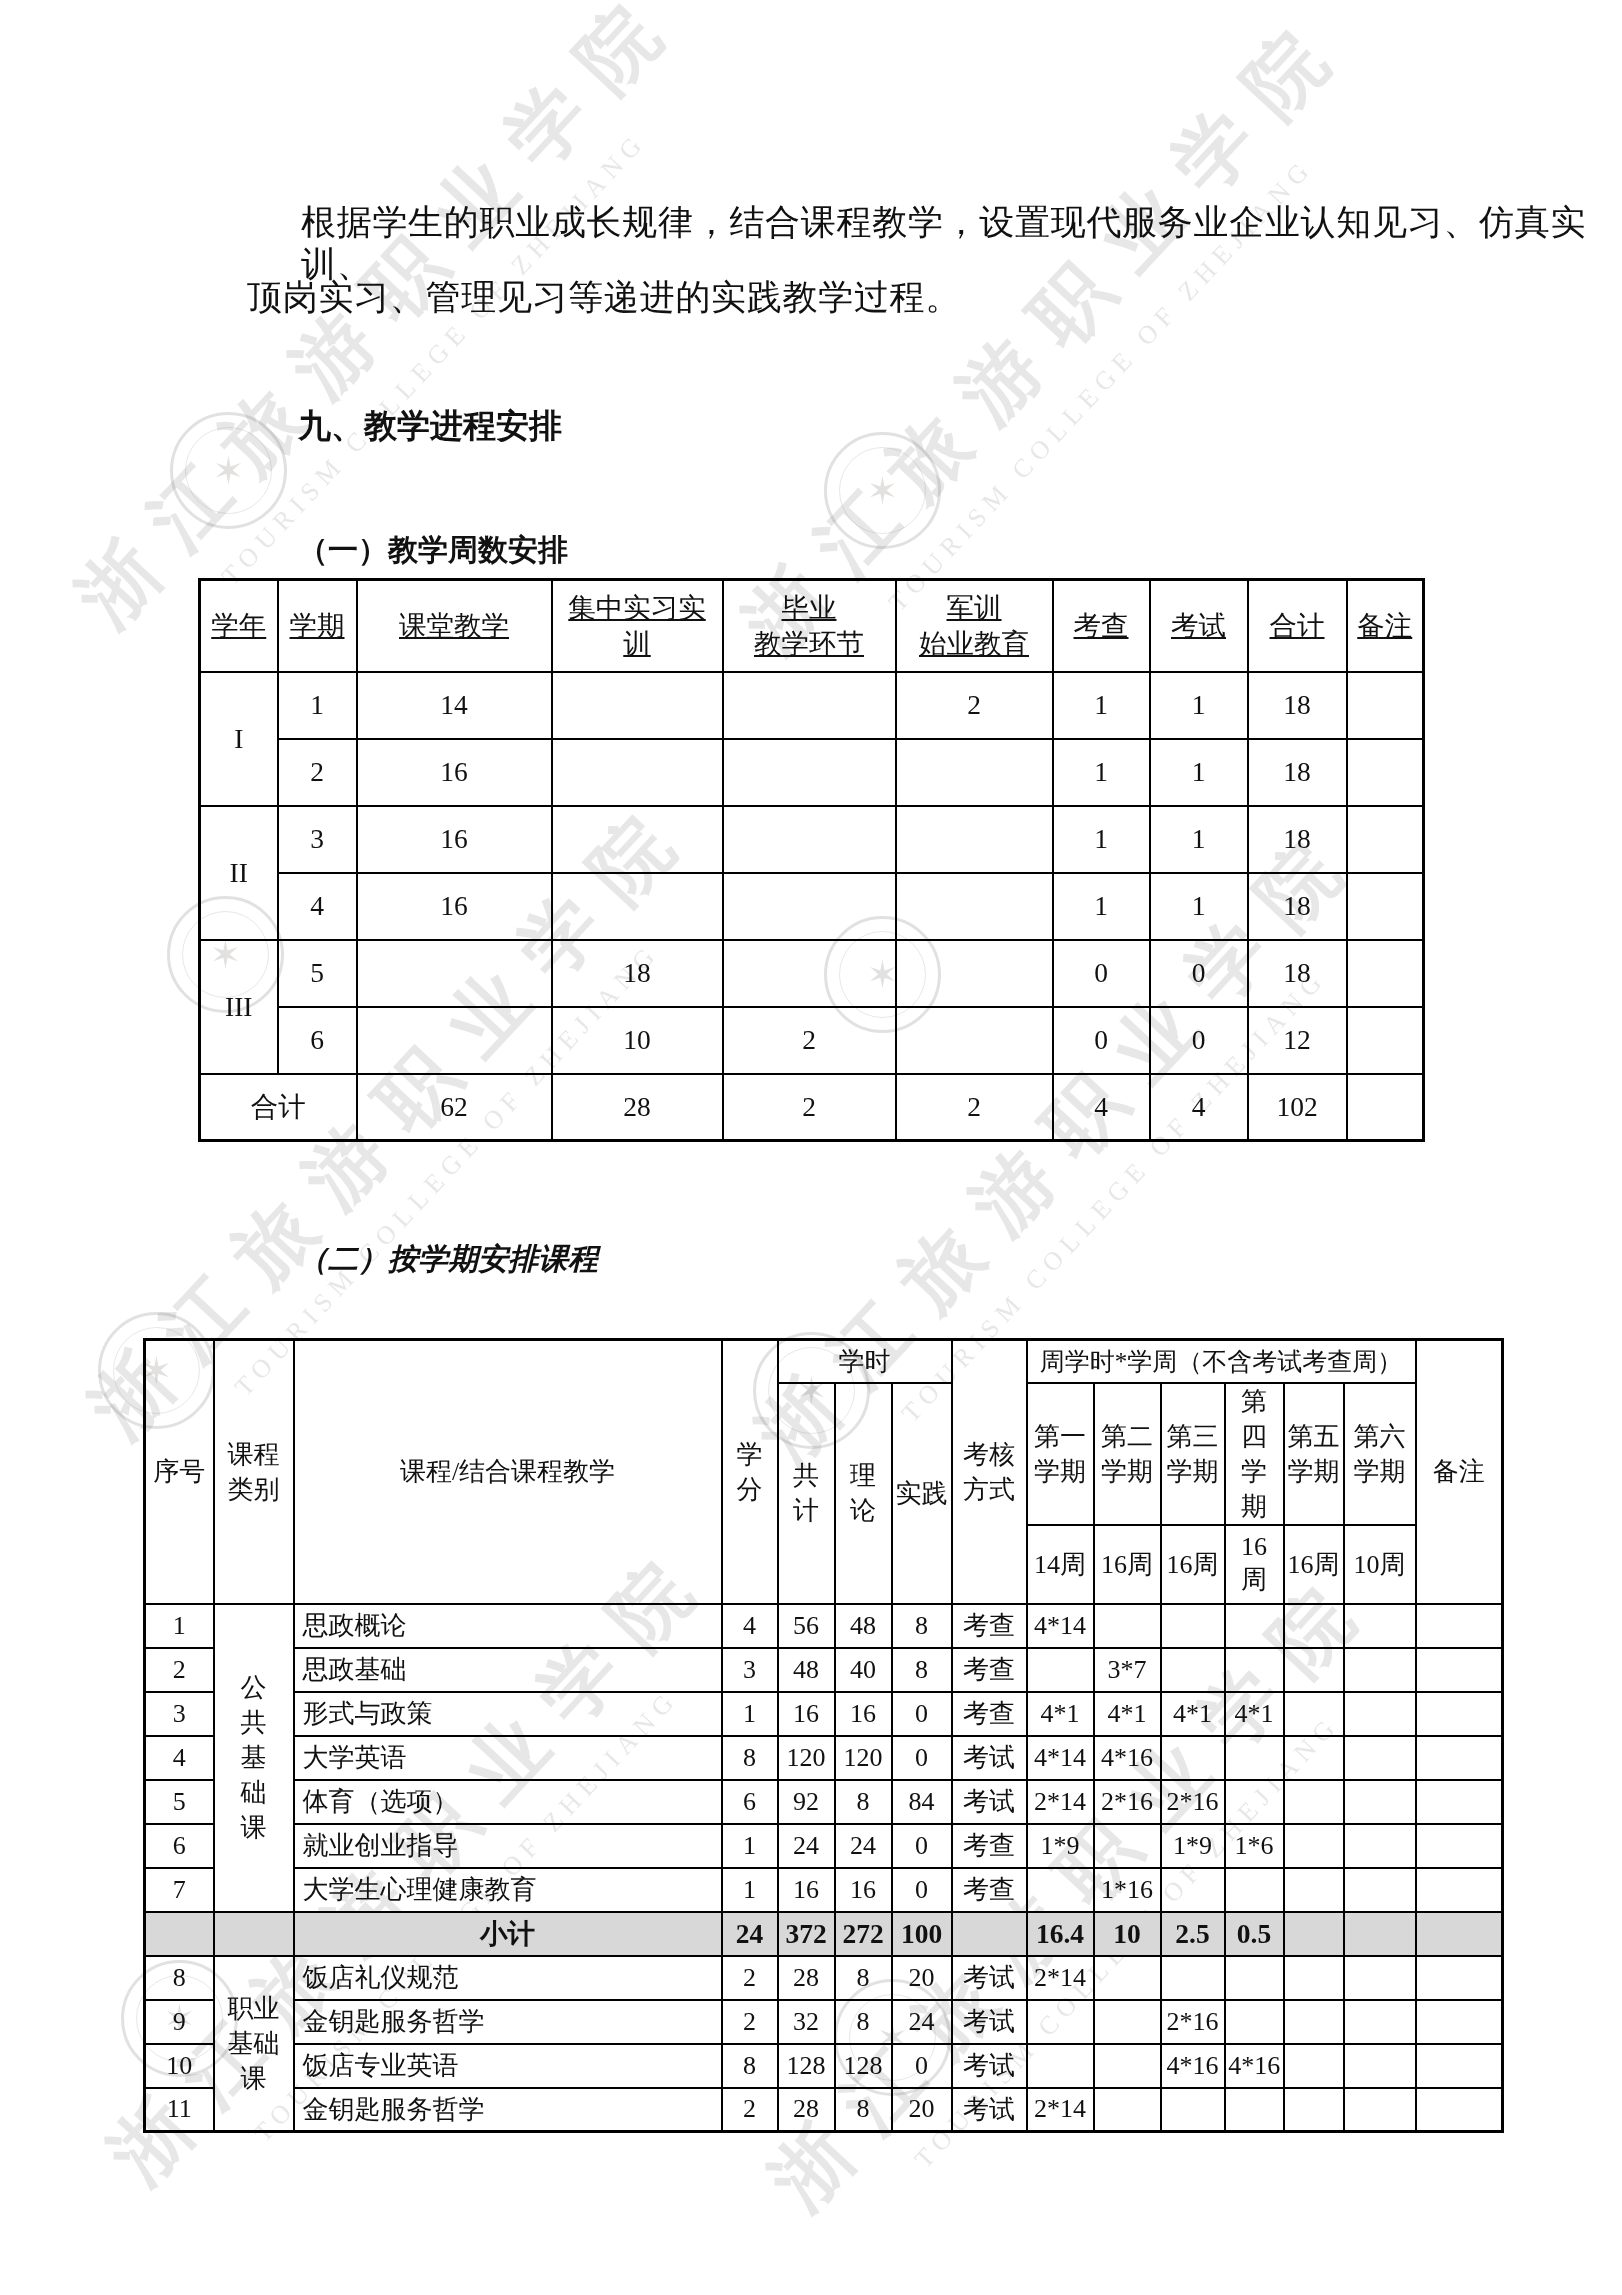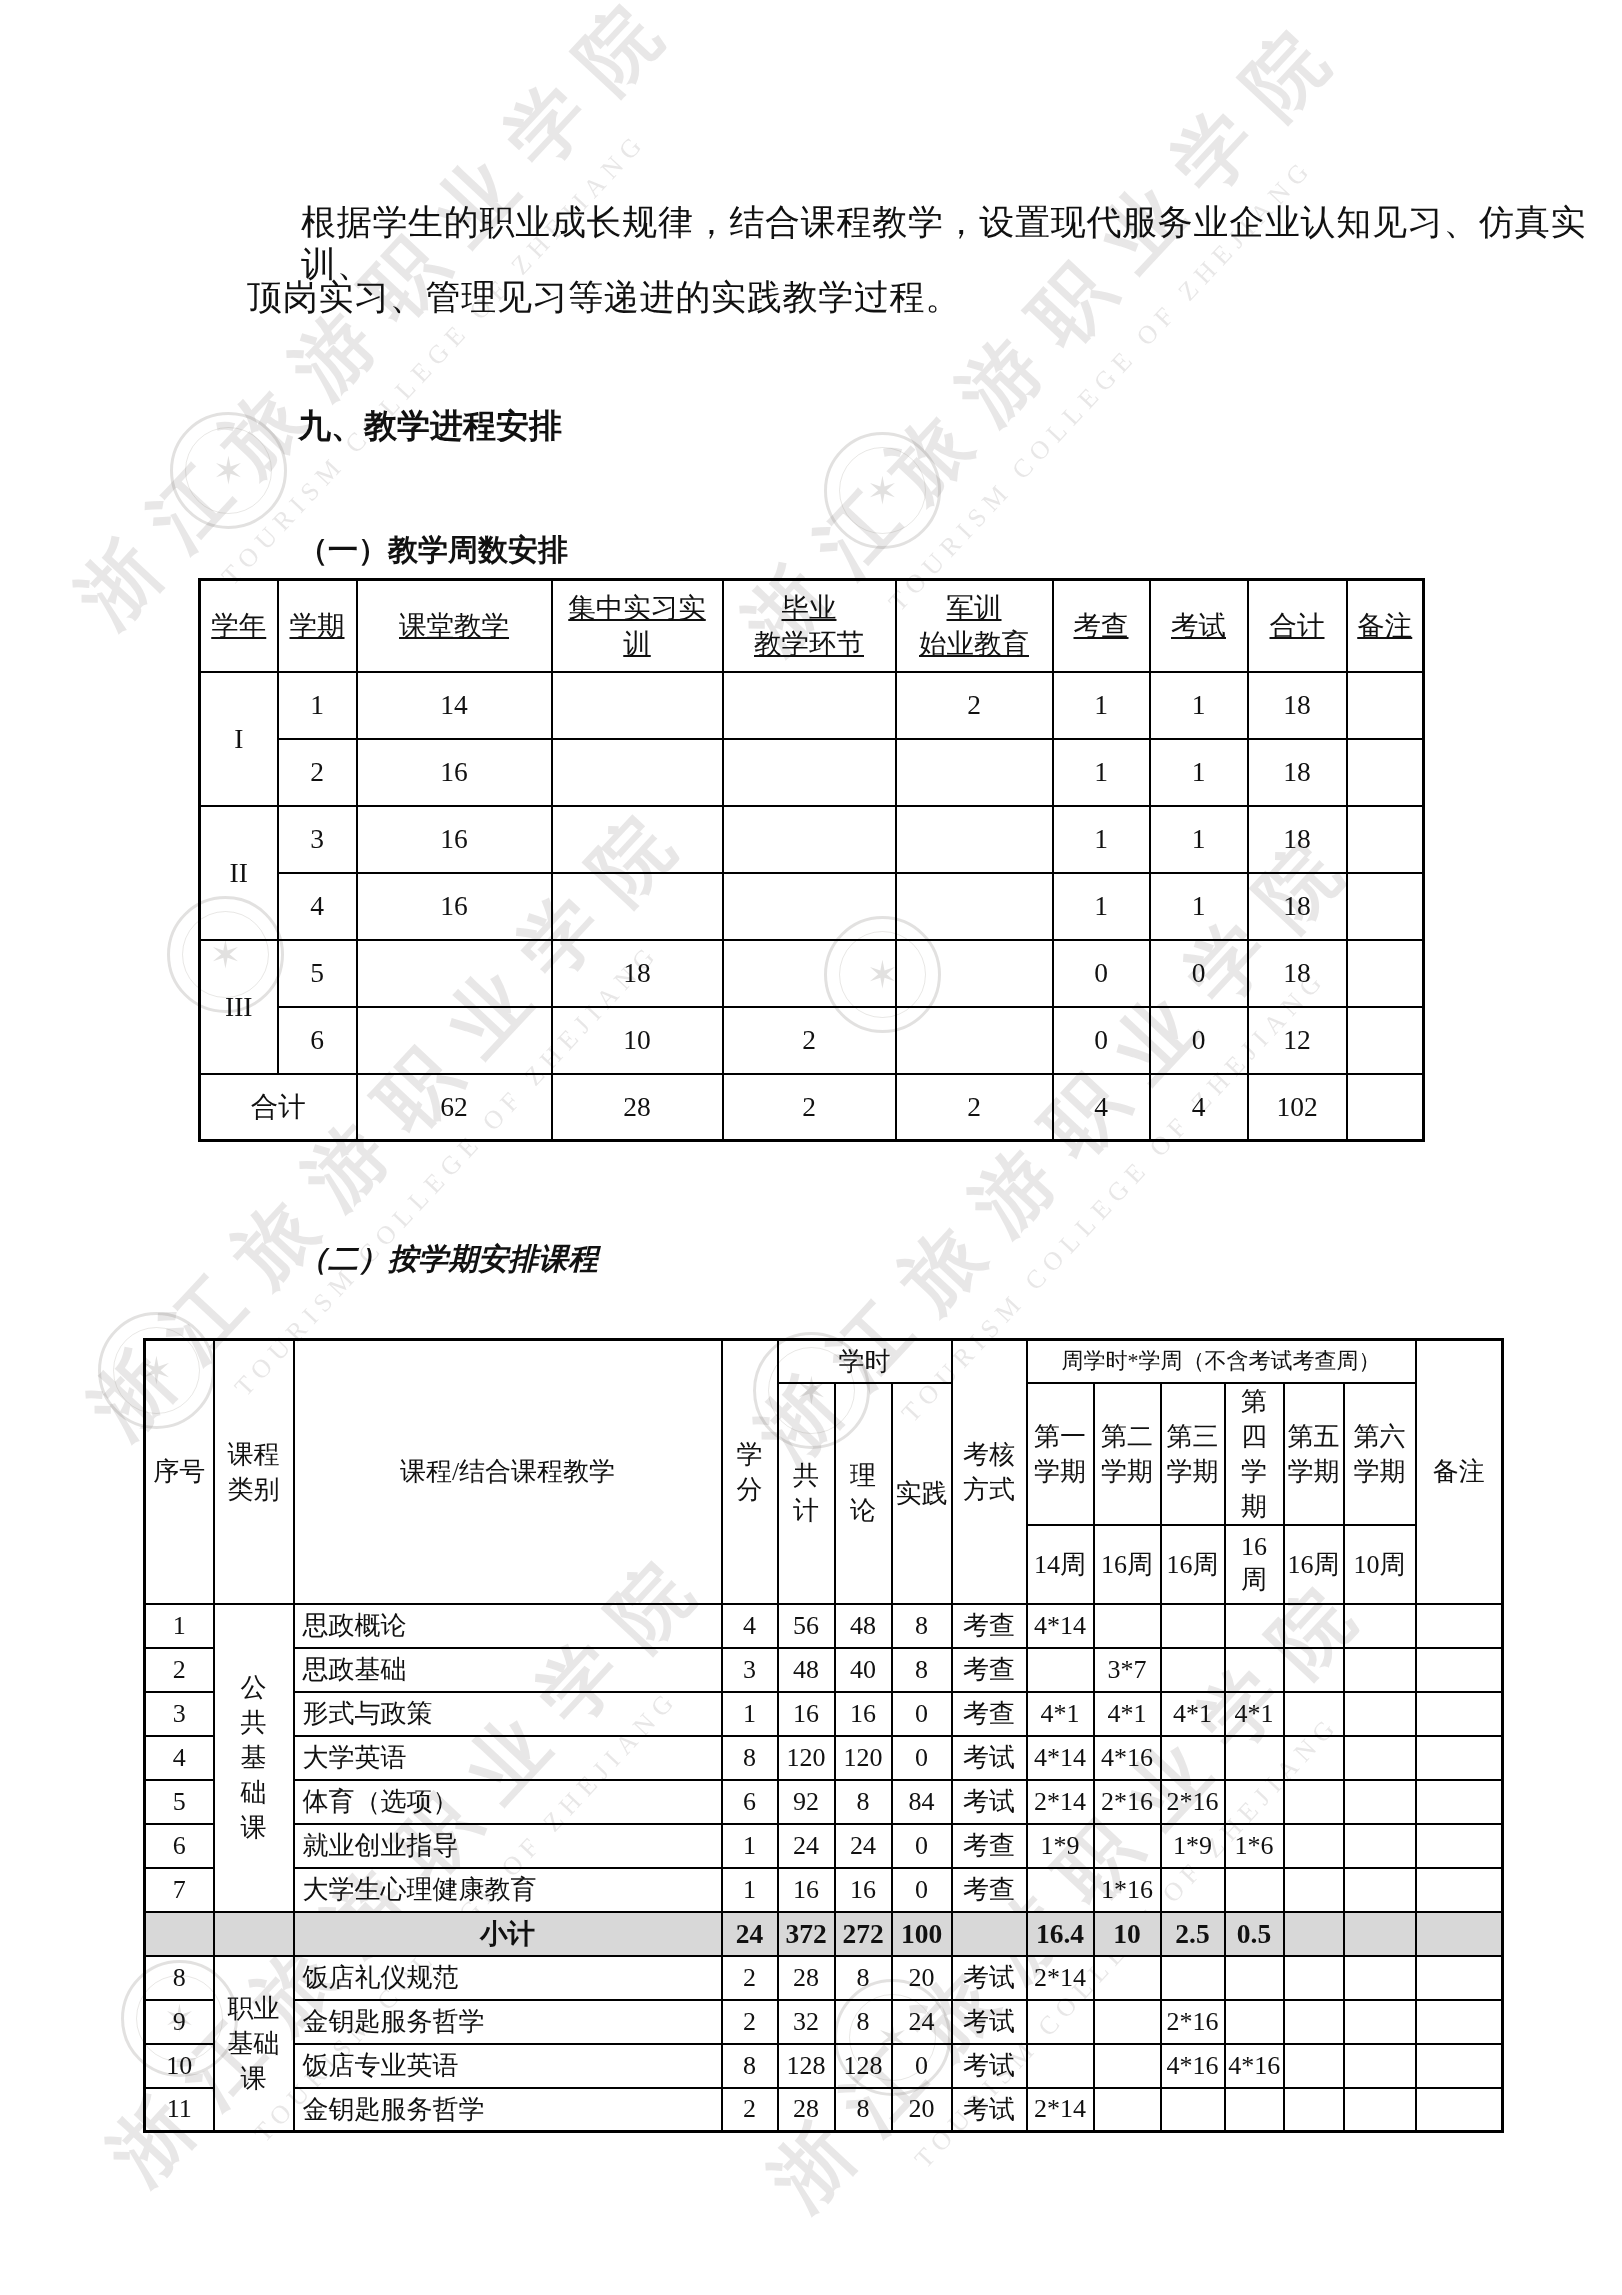--- a/index.html
+++ b/index.html
@@ -64,21 +64,21 @@
   #t1 td{border-width:2.6px;}
   #t1{border:3.9px solid #000;}
   tr.sep td{border-top-width:4.6px;}
   #t2{left:143px;top:1338px;width:1359px;font-size:26px;}
   #t2{border:3.9px solid #000;}
   #t2 tr.h1{height:43px;}
   #t2 tr.h2{height:90px;}
   #t2 tr.h3{height:79px;}
   #t2 tr.dr{height:44px;}
   #t2 td.name{text-align:left;padding:0 7.9px;}
-  #t2 td.grp{font-size:22px;white-space:nowrap;}
+  #t2 td.grp{font-size:25px;white-space:nowrap;}
   #t2 tr.subtotal td{background:#d8d8d8;}
   #t2 td.sublabel{font-weight:bold;font-size:27.5px;}
   #t2 td.cat{line-height:1.35;}
 </style>
 </head>
 <body>
 
 <div class="page">
 
   <div class="wm" style="left:-65px;top:249px;">

